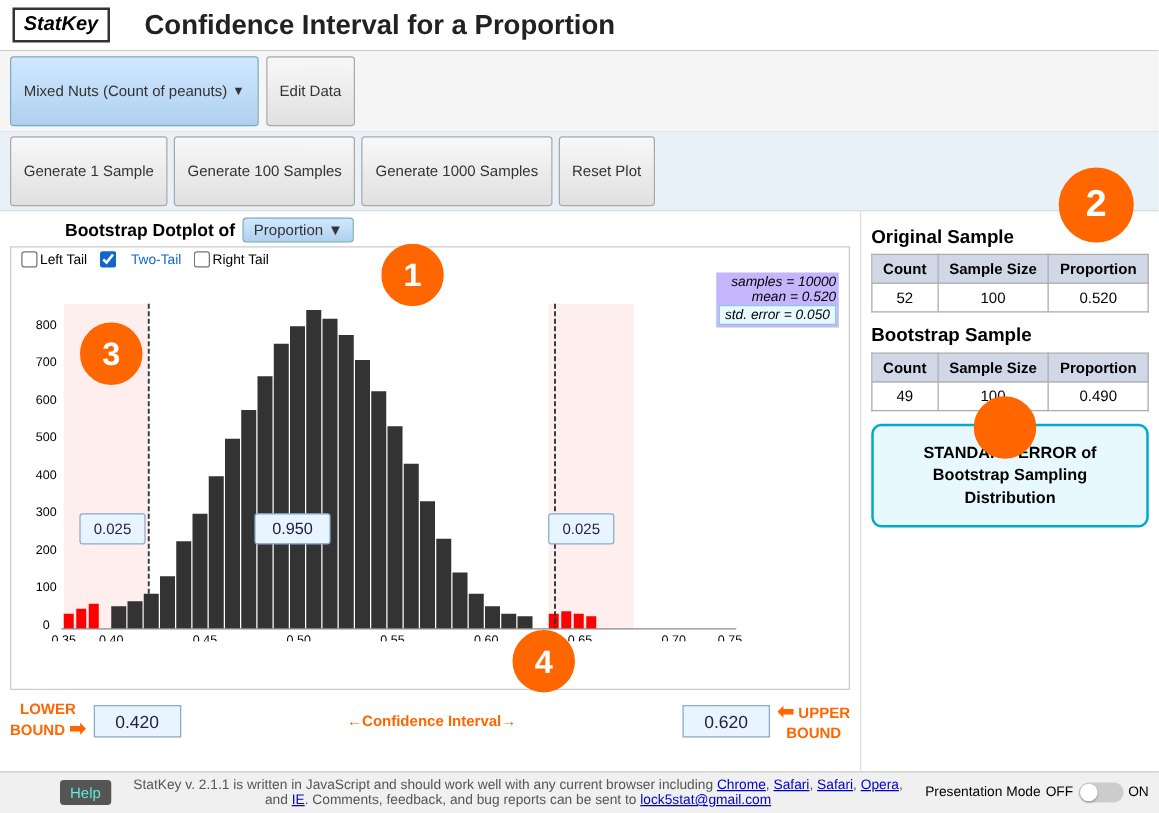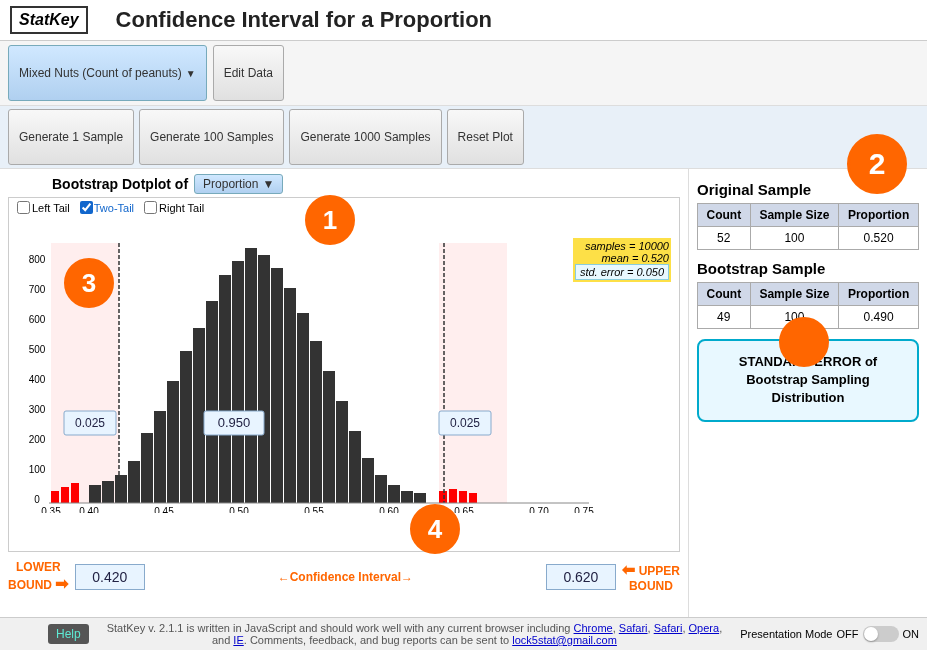--- a/index.html
+++ b/index.html
@@ -50,31 +50,31 @@
       </button>
     </div>
 
     <div style="border:1px solid #ccc; background:#fff; position:relative; width:672px; height:355px;">
 
       <div style="display:flex; gap:10px; padding:3px 8px; font-size:11px; align-items:center;">
         <label style="display:flex; align-items:center; gap:2px;">
           <input type="checkbox" style="">
           <span>Left Tail</span>
         </label>
-        <label style="display:flex; align-items:center; gap:1px;justify-content:center;">
+        <label style="display:flex; align-items:center; gap:12px;justify-content:center;">
           <input type="checkbox" checked="" style="accent-color: rgb(17, 102, 204);">
           <span style="color:#1166cc;">Two-Tail</span>
         </label>
         <label style="display:flex; align-items:center; gap:2px;">
           <input type="checkbox" style="">
           <span>Right Tail</span>
         </label>
       </div>
 
-      <div style="position:absolute; top:40px; right:8px; font-size:11px; font-style:italic; text-align:right; background:#fde047; padding:2px;">
+      <div style="position:absolute; top:20px; right:8px; font-size:11px; font-style:italic; text-align:right; background:#c4b5fd; padding:2px;">
         <div>samples = 10000</div>
         <div>mean = 0.520</div>
         <div style="background:#e8f8ff; border:1px solid #88ccdd; padding:1px 4px; display:inline-block;">std. error = 0.050</div>
       </div>
 
       <svg width="590" height="280" style="position:absolute; top:35px; left:0;">
 
         <text x="28" y="270" font-size="10" text-anchor="middle">0</text>
         <text x="28" y="240" font-size="10" text-anchor="middle">100</text>
         <text x="28" y="210" font-size="10" text-anchor="middle">200</text>

